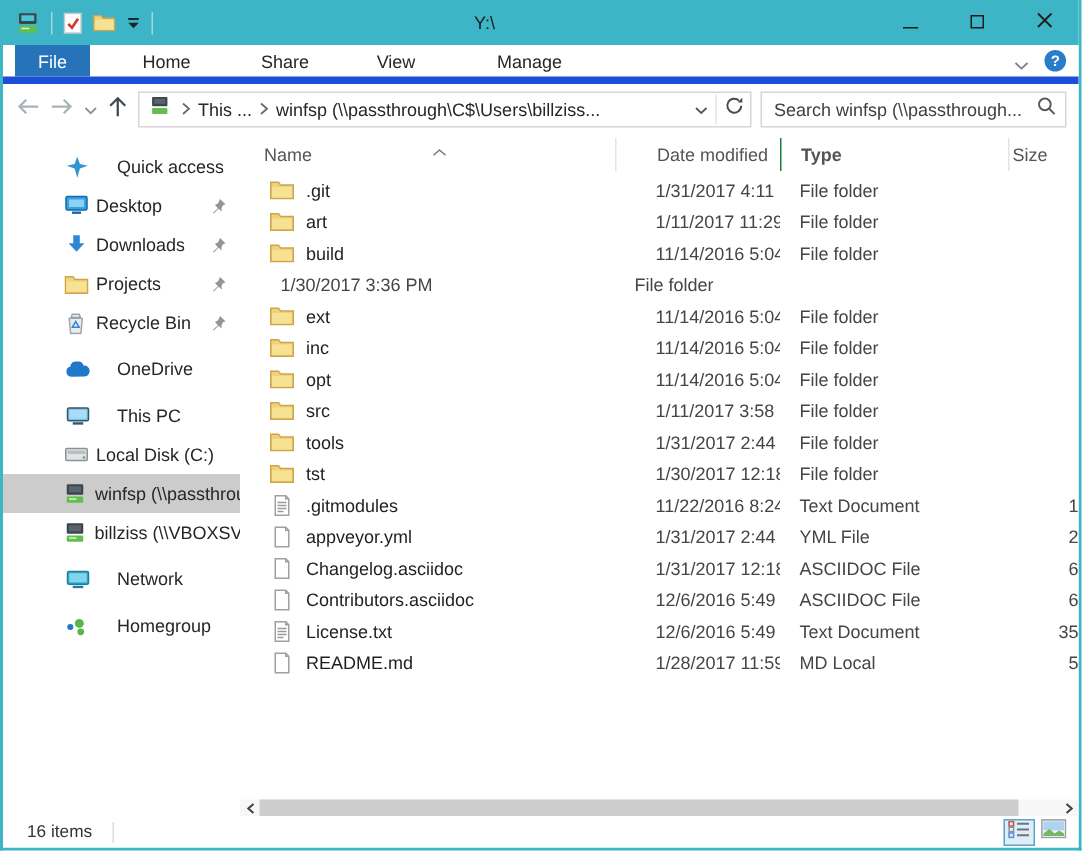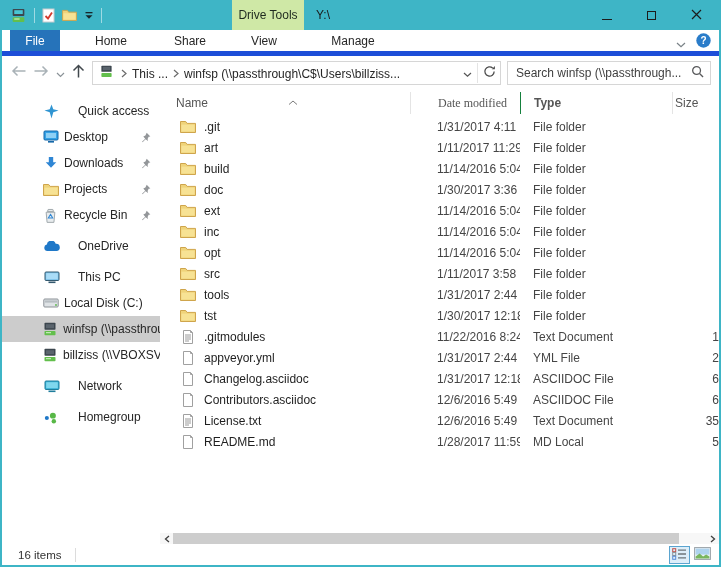--- a/index.html
+++ b/index.html
@@ -53,21 +53,21 @@
   .sb-item{padding-left:40px;}
   .sb-item .sb-icon{width:17px;display:inline-flex;justify-content:center;margin-right:5px;}
   .sb-item.selected{background:var(--selection-gray);}
   .sb-label{overflow:hidden;}
   .pin{margin-left:auto;margin-right:9px;display:inline-flex;}
   
   .filearea{flex:1;position:relative;min-width:0;display:flex;flex-direction:column;overflow:hidden;}
   .cols{display:grid;grid-template-columns:250px 110px 152px 1fr;height:26px;flex:0 0 26px;align-items:center;position:relative;}
   .colh{font-size:12px;color:#555;height:18px;display:flex;align-items:center;}
   .colh.c-name{padding-left:16px;}
-  .colh.c-date{padding-left:27px;border-left:1px solid #e4e4e4;height:22px;font-family:Liberation Serif, serif;}
+  .colh.c-date{padding-left:27px;border-left:1px solid #e4e4e4;height:22px;}
   .colh.c-type{padding-left:13px;border-left:1px solid #15803d;height:22px;font-weight:bold;}
   .colh.c-size{padding-left:2px;border-left:1px solid #e4e4e4;height:22px;}
   .sortchev{position:absolute;left:128px;top:1px;}
   .rows{flex:1;overflow:hidden;}
   .frow{display:grid;grid-template-columns:250px 110px 152px 1fr;height:21px;align-items:center;}
   .cell{font-size:12px;white-space:nowrap;overflow:hidden;}
   .cell.name{padding-left:20px;display:flex;align-items:center;gap:8px;color:#1f1f1f;}
   .cell.name .f-icon{display:inline-flex;width:16px;justify-content:center;}
   .cell.date{padding-left:27px;color:#454545;}
   .cell.type{padding-left:13px;color:#454545;}
@@ -114,21 +114,20 @@
           </svg>
         </span>
         <span class="qicon">
           <svg width="10" height="10" viewBox="0 0 10 10">
             <rect x="1.5" y="2" width="7" height="1.3" fill="#17262a"></rect>
             <path d="M1.5 5.2h7L5 8.8z" fill="#17262a"></path>
           </svg>
         </span>
         <span class="qsep"></span>
       </div>
-    <div class="tools-tab">Drive Tools</div>
     <div class="win-title">Y:\</div>
     <div class="win-controls">
         <div class="wbtn">
           <span><span style="display:inline-block;width:10px;height:1px;background:#1c1c1c"></span></span>
         </div>
         <div class="wbtn">
           <span><span style="display:inline-block;width:9px;height:9px;border:1px solid #1c1c1c"></span></span>
         </div>
         <div class="wbtn">
           <span><svg width="11" height="11" viewBox="0 0 11 11">
@@ -391,29 +390,20 @@
                   <path d="M1.4 4.6h13.2v6.9H1.4z" fill="#f7e294"></path>
                 </svg>
               </span>
               <span class="f-name">build</span>
             </span>
             <span class="cell date">11/14/2016 5:04 PM</span>
             <span class="cell type">File folder</span>
             <span class="cell size"></span>
           </div>
           <div class="frow">
-            <span class="cell name">
-              <span class="f-icon">
-                <svg width="16" height="13" viewBox="0 0 16 13">
-                  <path d="M.5 1.5h5.2l1.4 1.9h8.4v9.1H.5z" fill="#efd37a" stroke="#cfa54c"></path>
-                  <path d="M1.4 4.6h13.2v6.9H1.4z" fill="#f7e294"></path>
-                </svg>
-              </span>
-              <span class="f-name">doc</span>
-            </span>
             <span class="cell date">1/30/2017 3:36 PM</span>
             <span class="cell type">File folder</span>
             <span class="cell size"></span>
           </div>
           <div class="frow">
             <span class="cell name">
               <span class="f-icon">
                 <svg width="16" height="13" viewBox="0 0 16 13">
                   <path d="M.5 1.5h5.2l1.4 1.9h8.4v9.1H.5z" fill="#efd37a" stroke="#cfa54c"></path>
                   <path d="M1.4 4.6h13.2v6.9H1.4z" fill="#f7e294"></path>

